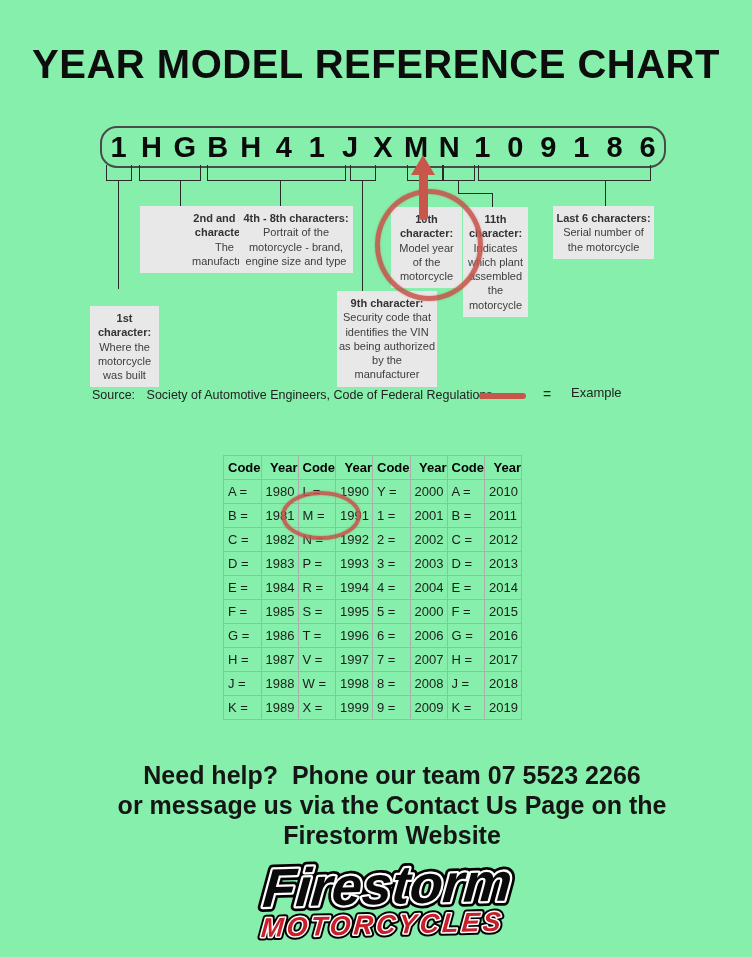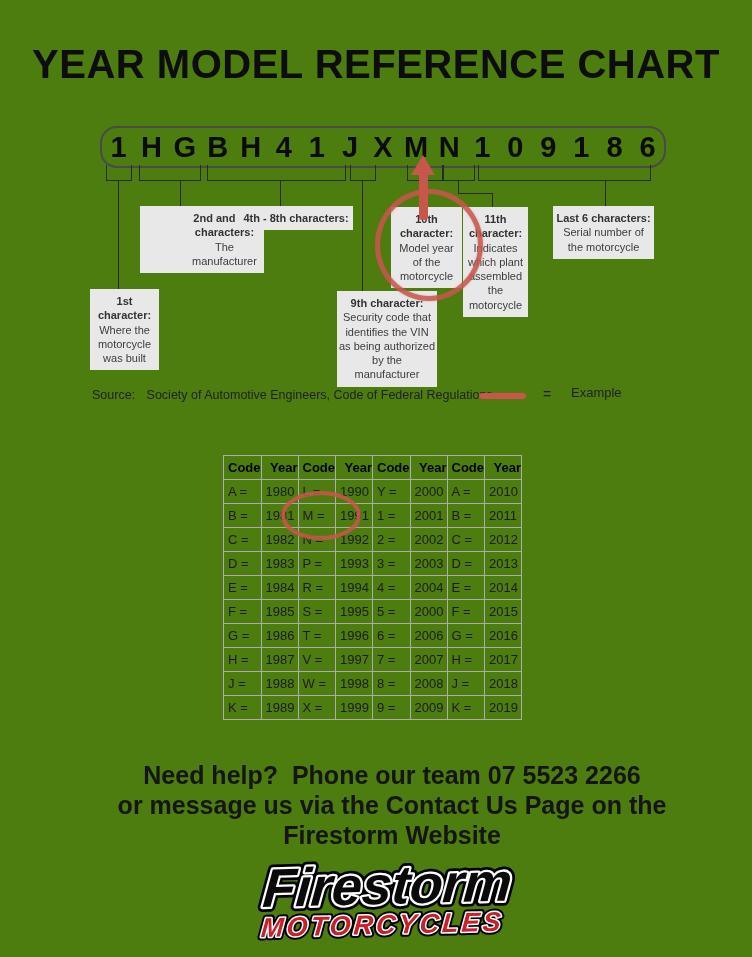--- a/index.html
+++ b/index.html
@@ -1,32 +1,32 @@
 <!DOCTYPE html>
 <html><head>
 <meta charset="utf-8">
 <style>
   html,body{margin:0;padding:0;background:#fff;}
-  .page{position:relative;width:752px;height:957px;background:#4d7c0f;overflow:hidden;
+  .page{position:relative;width:752px;height:957px;background:#86efac;overflow:hidden;
         font-family:"Liberation Sans",sans-serif;color:#111;}
   .title{position:absolute;top:42px;left:0;width:752px;text-align:center;
          font-size:40px;font-weight:700;letter-spacing:.5px;color:#0d0d0d;}
   
   .vin-box{position:absolute;left:100px;top:126px;width:562px;height:38px;
            border:2px solid #4a4a4a;border-radius:17px;display:flex;align-items:center;}
   .vin-char{flex:1;text-align:center;font-size:29px;font-weight:700;color:#0b0b0b;line-height:38px;}
   
   .bracket{position:absolute;top:165px;height:15px;border:1px solid #2a2a2a;border-top:none;}
   .vl{position:absolute;width:1px;background:#2a2a2a;}
   .hl{position:absolute;height:1px;background:#2a2a2a;}
   
   .callout{position:absolute;background:#e8e8e8;color:#3d3d3d;font-size:11px;line-height:1.3;
            text-align:center;padding:5px 3px;z-index:2;}
   .callout .hd{font-weight:700;color:#333;}
-  #co-first{left:90px;top:289px;width:63px;}
+  #co-first{left:90px;top:306px;width:63px;}
   #co-second{left:140px;top:206px;width:73px;padding-left:48px;}
   #co-fourth{left:239px;top:206px;width:108px;}
   #co-ninth{left:337px;top:291px;width:96px;padding:5px 2px;}
   #co-tenth{left:391px;top:207px;width:65px;}
   #co-eleventh{left:463px;top:207px;width:59px;}
   #co-last{left:553px;top:206px;width:95px;}
   
   .circle{position:absolute;border:5px solid rgba(198,86,76,.88);border-radius:50%;z-index:3;
           box-shadow:0 0 2px rgba(198,86,76,.5), inset 0 0 2px rgba(198,86,76,.5);}
   #circle-vin{left:375px;top:189px;width:98px;height:102px;}
@@ -103,20 +103,21 @@
   <div class="callout" id="co-first">
     <span class="hd">1st character:</span><br>
     <span>Where the motorcycle was built</span>
   </div>
   <div class="callout" id="co-second">
     <span class="hd">2nd and 3rd characters:</span><br>
     <span>The manufacturer</span>
   </div>
   <div class="callout" id="co-fourth">
     <span class="hd">4th - 8th characters:</span><br>
+    <span>Portrait of the motorcycle - brand, engine size and type</span>
   </div>
   <div class="callout" id="co-ninth">
     <span class="hd">9th character:</span><br>
     <span>Security code that identifies the VIN as being authorized by the manufacturer</span>
   </div>
   <div class="callout" id="co-tenth">
     <span class="hd">10th character:</span><br>
     <span>Model year of the motorcycle</span>
   </div>
   <div class="callout" id="co-eleventh">

